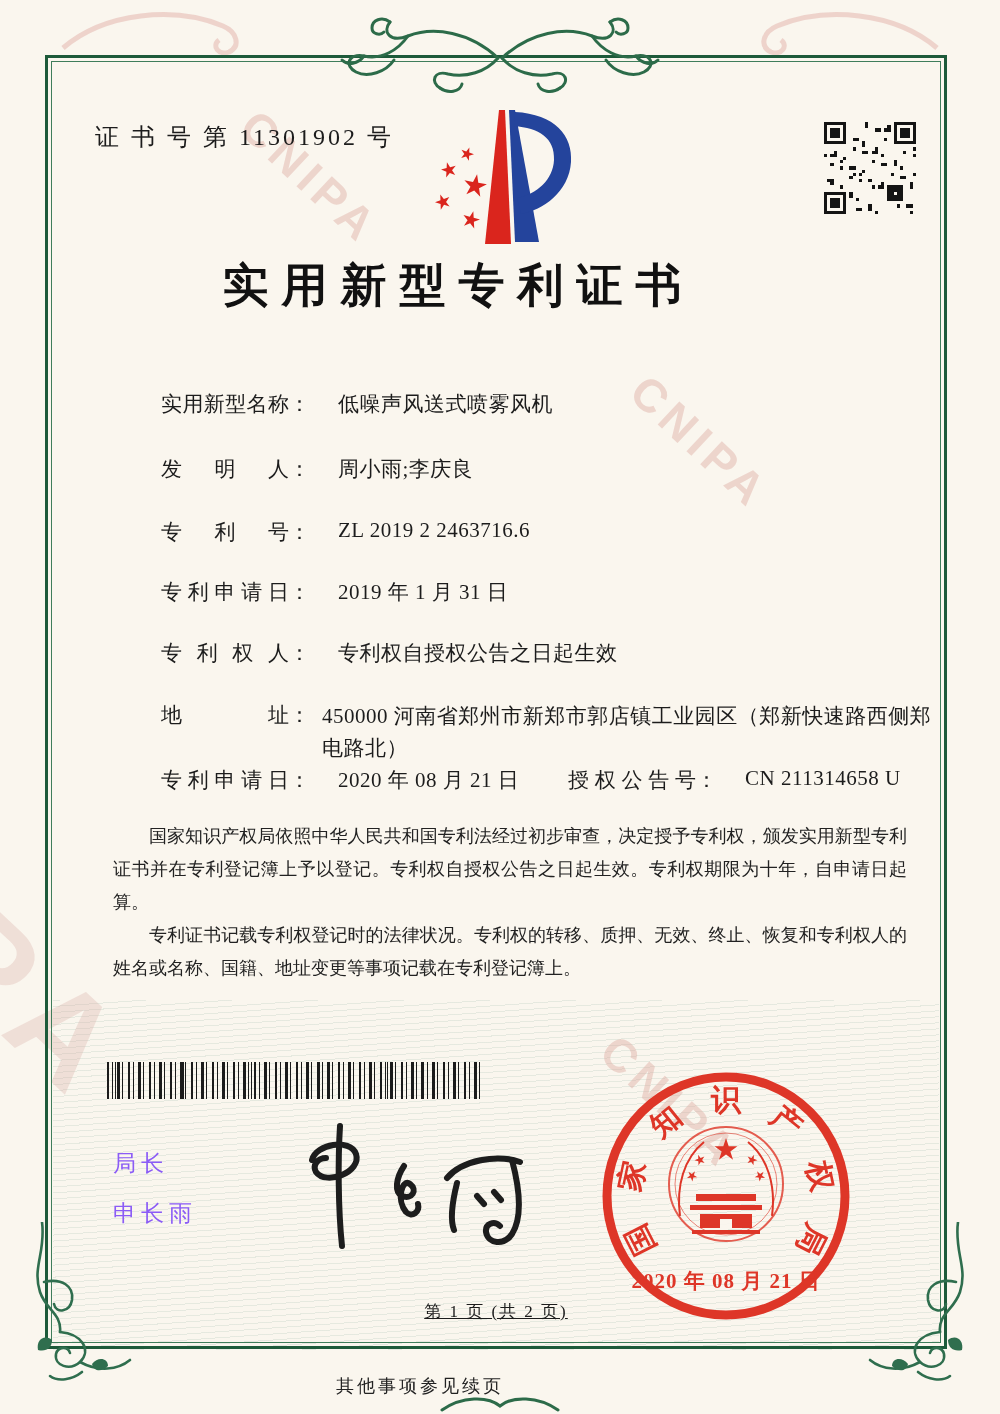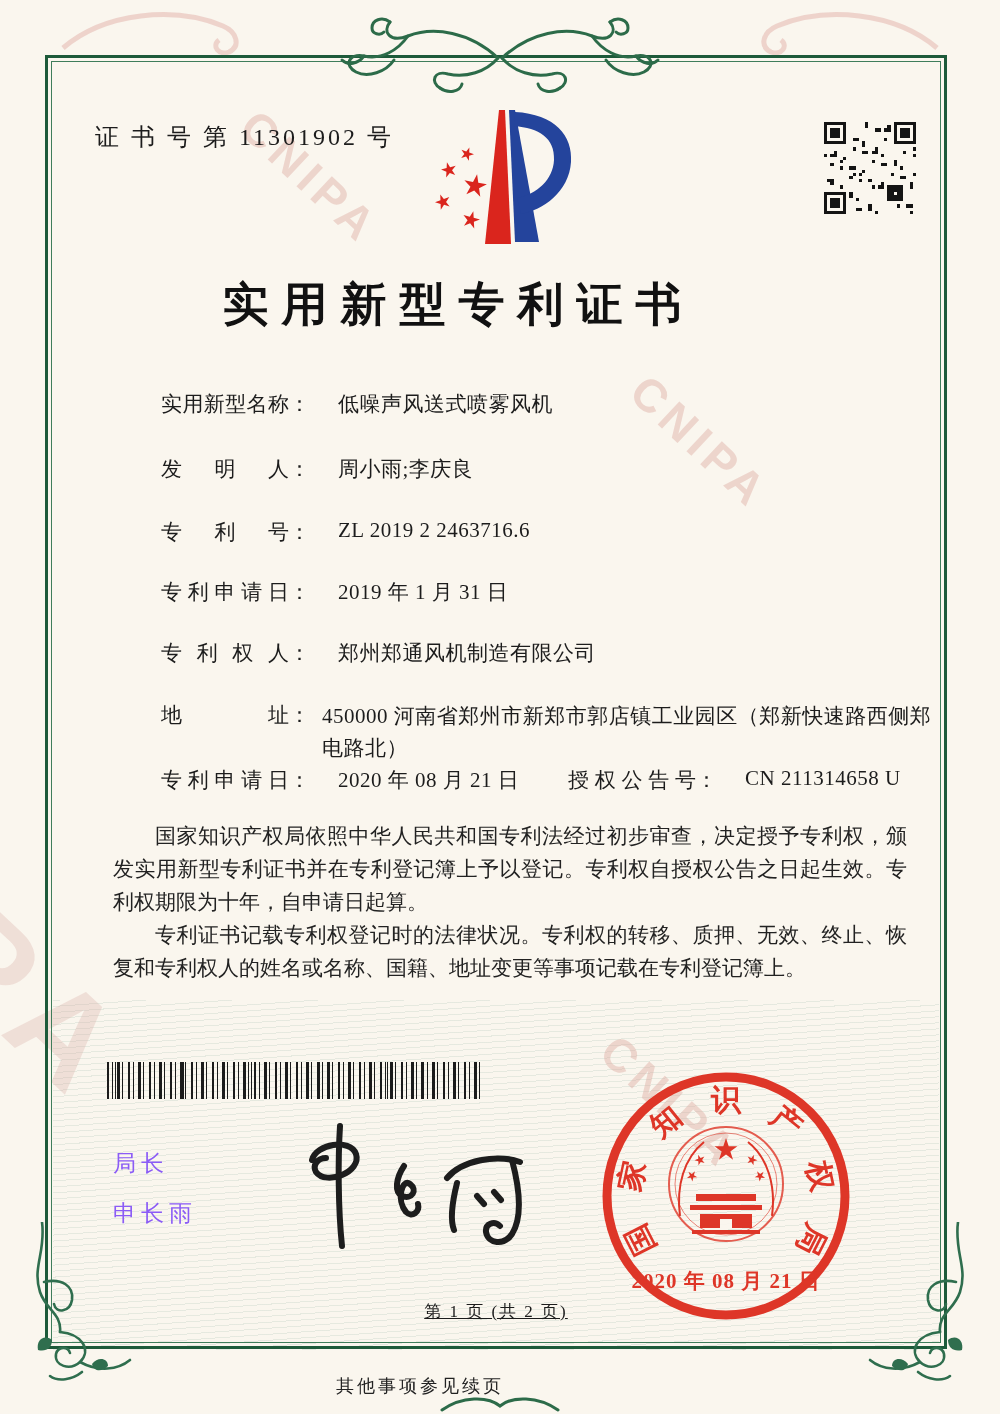--- a/index.html
+++ b/index.html
@@ -29,36 +29,36 @@
     font-weight:bold;letter-spacing:6px;transform:rotate(43deg);white-space:nowrap;
   }
   .wm-1{left:225px;top:150px;font-size:46px;}
   .wm-2{left:615px;top:415px;font-size:46px;}
   .wm-3{left:585px;top:1075px;font-size:46px;}
   .wm-big{left:-330px;top:830px;font-size:130px;letter-spacing:24px;color:rgba(214,170,162,.30);}
   .pink-swirl{stroke:rgba(228,182,174,.55);fill:none;stroke-width:5;}
   
   .cert-no{left:95px;top:121px;font-size:24px;letter-spacing:3px;}
   .title{
-    left:45px;top:274px;width:814px;text-align:center;
+    left:45px;top:255px;width:814px;text-align:center;
     font-size:46px;font-weight:bold;letter-spacing:13px;text-indent:13px;color:#111;
   }
   
   .f-row{position:absolute;left:113px;display:flex;align-items:flex-start;font-size:21px;}
   .f-label{
     display:inline-block;width:128px;text-align:justify;text-align-last:justify;
     -moz-text-align-last:justify;flex:0 0 128px;margin-left:48px;
   }
   .f-colon{flex:0 0 auto;}
   .f-val{margin-left:28px;letter-spacing:.5px;}
   .f-val-wrap{margin-left:12px;max-width:628px;letter-spacing:.5px;line-height:1.5;}
   .grant-pair2{position:absolute;left:407px;top:0;display:flex;}
   
   .body-text{
-    left:113px;top:820px;width:794px;font-size:21px;line-height:33px;
+    left:113px;top:820px;width:794px;font-size:18px;line-height:33px;
     text-align:justify;color:#222;
   }
   .body-text p{margin:0;text-indent:2em;}
   
   .barcode{
     left:107px;top:1062px;width:376px;height:37px;
     background-image:
       repeating-linear-gradient(90deg,#1b1b1b 0 2px,rgba(0,0,0,0) 2px 5px,#1b1b1b 5px 6px,rgba(0,0,0,0) 6px 10px,#1b1b1b 10px 13px,rgba(0,0,0,0) 13px 15px,#1b1b1b 15px 16px,rgba(0,0,0,0) 16px 21px),
       repeating-linear-gradient(90deg,rgba(0,0,0,0) 0 8px,#1b1b1b 8px 9px,rgba(0,0,0,0) 9px 34px);
   }
@@ -273,21 +273,21 @@
     <span class="f-val">ZL 2019 2 2463716.6</span>
   </div>
   <div class="f-row" style="top:578px">
     <span class="f-label">专利申请日</span>
       <span class="f-colon">：</span>
     <span class="f-val">2019 年 1 月 31 日</span>
   </div>
   <div class="f-row" style="top:639px">
     <span class="f-label">专利权人</span>
       <span class="f-colon">：</span>
-    <span class="f-val">郑州郑通风机制造有限公司</span>
+    <span class="f-val">专利权自授权公告之日起生效</span>
   </div>
   <div class="f-row" style="top:701px">
     <span class="f-label">地址</span>
       <span class="f-colon">：</span>
     <span class="f-val-wrap">450000 河南省郑州市新郑市郭店镇工业园区（郑新快速路西侧郑电路北）</span>
   </div>
   <div class="f-row" style="top:766px;width:794px">
     <span class="f-label">专利申请日</span>
       <span class="f-colon">：</span>
     <span class="f-val">2020 年 08 月 21 日</span>

